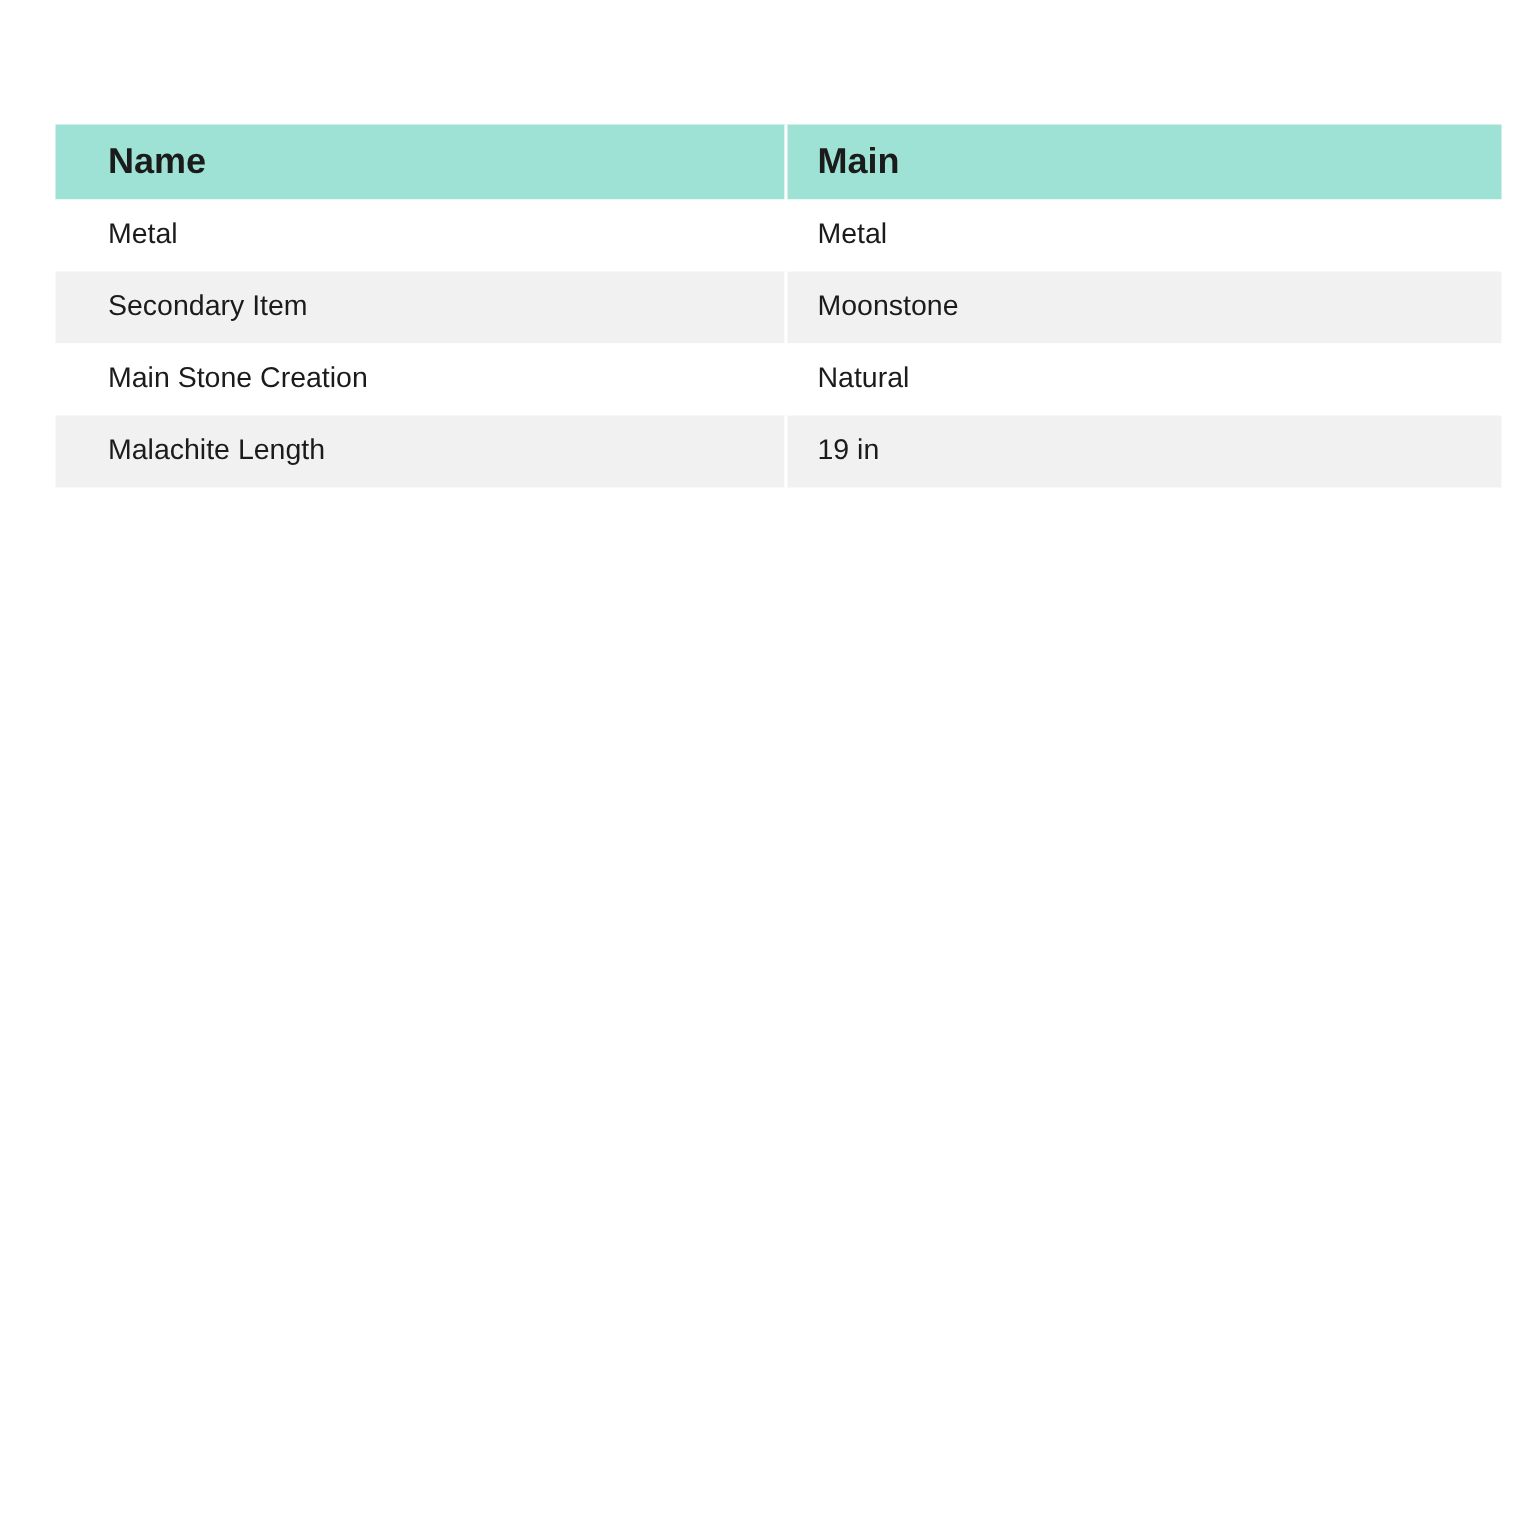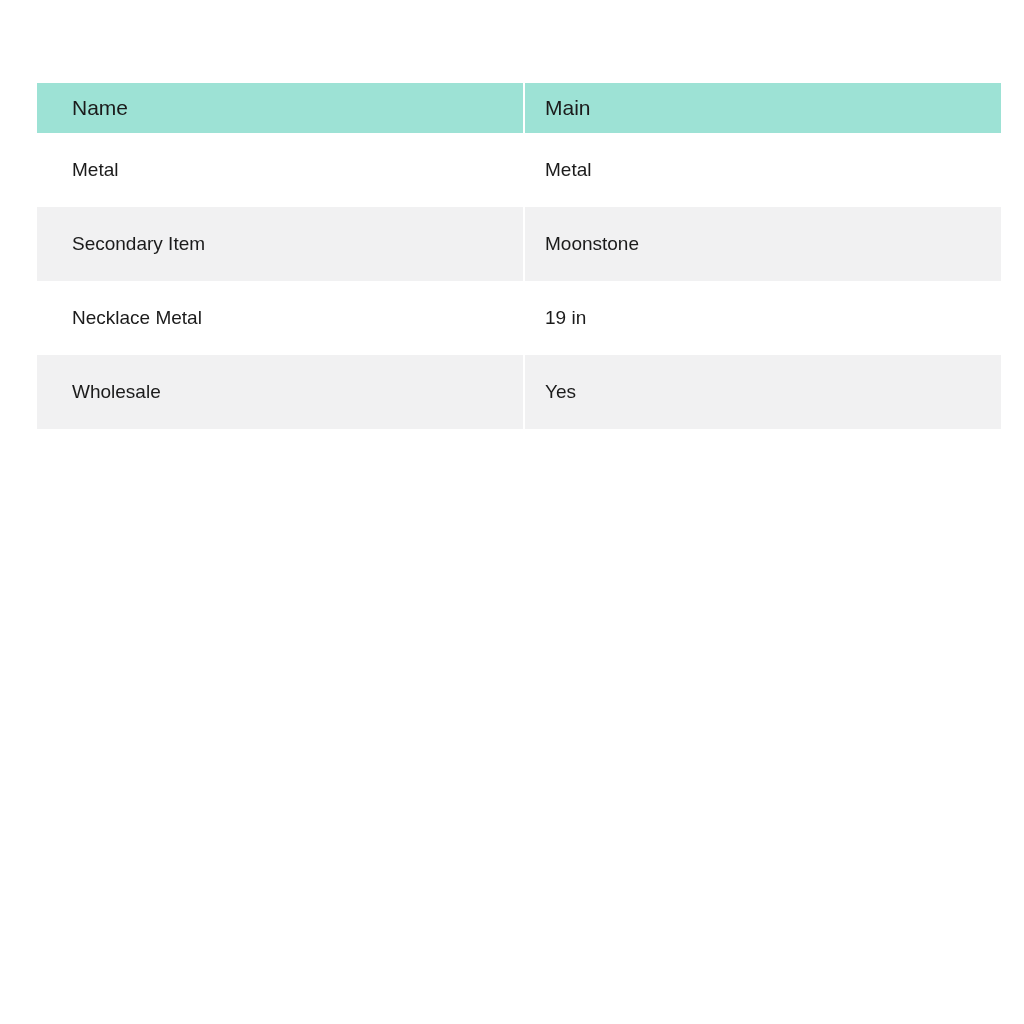--- a/index.html
+++ b/index.html
@@ -23,26 +23,26 @@
     border-spacing: 0;
     table-layout: fixed;
   }
   table.attr-table col.col-name  { width: 486px; }
   table.attr-table col.col-value { width: 478px; }
   table.attr-table th {
     background: #9de2d5;
     height: 50px;
     text-align: left;
     vertical-align: middle;
-    font-size: 21px;
-    font-weight: 400;
+    font-size: 24px;
+    font-weight: 700;
     padding: 0;
   }
   table.attr-table td {
-    height: 74px;
+    height: 48px;
     vertical-align: middle;
     font-size: 19px;
     font-weight: 400;
     background: #ffffff;
     padding: 0;
     margin-top: 36px;
   }
   table.attr-table tr:nth-child(even) td { background: #f1f1f2; }
   table.attr-table th.cell-name,
   table.attr-table td.cell-name  { padding-left: 35px; }
@@ -70,22 +70,22 @@
     <tbody>
       <tr>
         <td class="cell-name">Metal</td>
         <td class="cell-value">Metal</td>
       </tr>
       <tr>
         <td class="cell-name">Secondary Item</td>
         <td class="cell-value">Moonstone</td>
       </tr>
       <tr>
-        <td class="cell-name">Necklace Metal</td>
-        <td class="cell-value">19 in</td>
+        <td class="cell-name">Main Stone Creation</td>
+        <td class="cell-value">Natural</td>
       </tr>
       <tr>
-        <td class="cell-name">Wholesale</td>
-        <td class="cell-value">Yes</td>
+        <td class="cell-name">Malachite Length</td>
+        <td class="cell-value">19 in</td>
       </tr>
     </tbody>
   </table>
 </div>
 
 </body></html>

